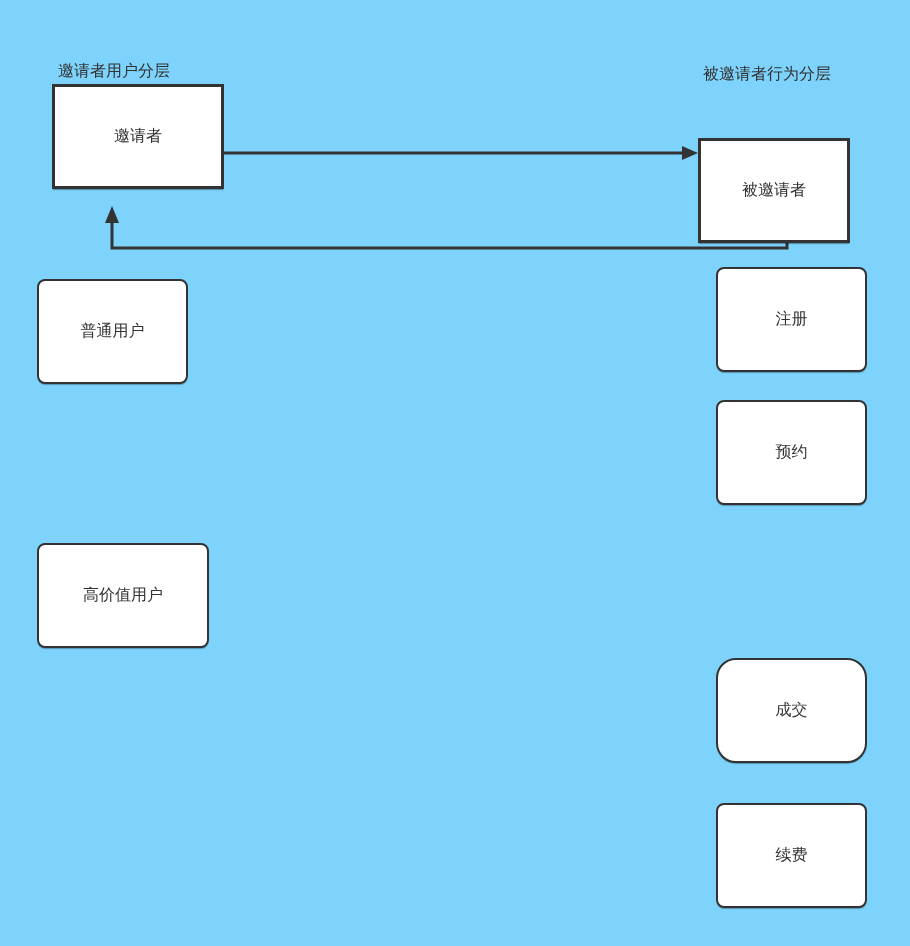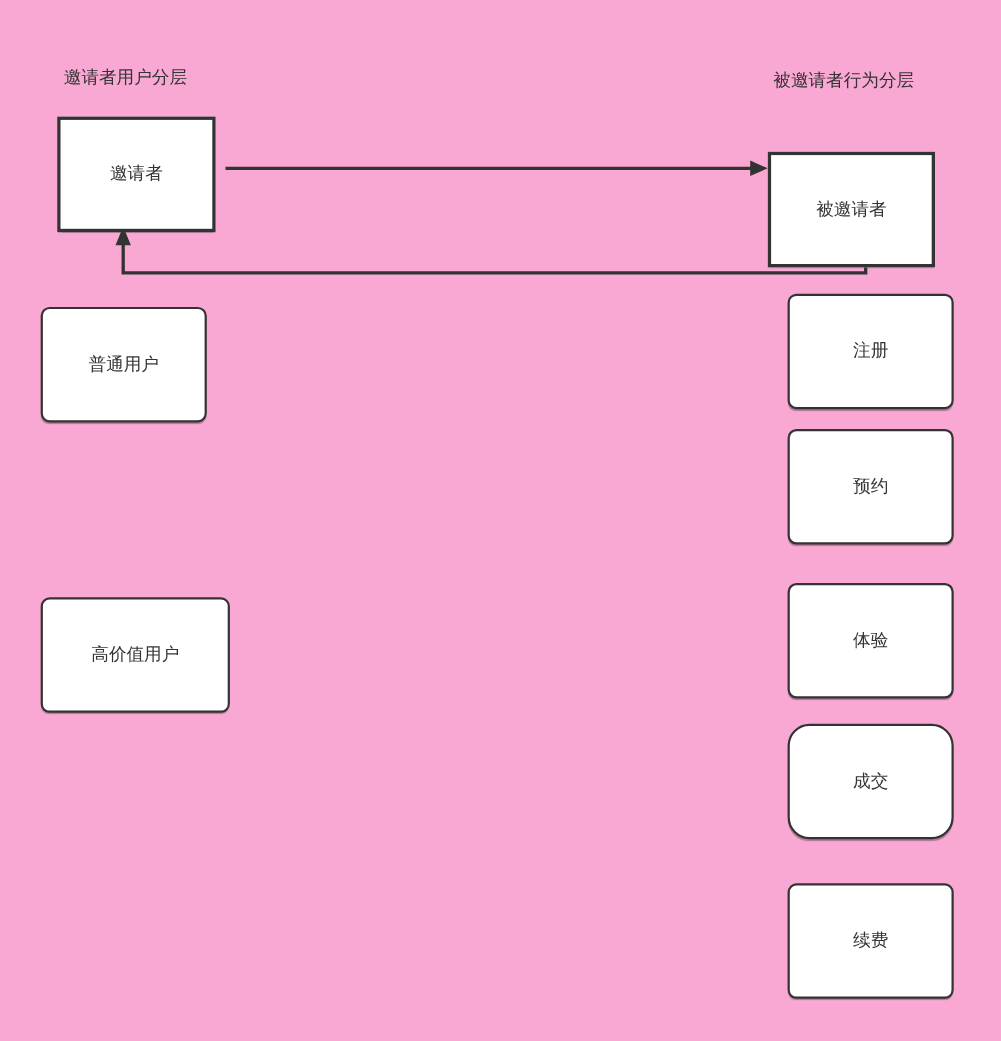--- a/index.html
+++ b/index.html
@@ -7,21 +7,21 @@
     padding: 0;
   }
   body {
     font-family: "Liberation Sans", "DejaVu Sans", sans-serif;
     background: #f5f5f5;
   }
   .canvas {
     position: relative;
     width: 910px;
     height: 946px;
-    background: #f9a8d4;
+    background: #7dd3fc;
     overflow: hidden;
   }
   .arrows {
     position: absolute;
     left: 0;
     top: 0;
     width: 910px;
     height: 946px;
     pointer-events: none;
   }
@@ -64,25 +64,24 @@
     </g>
     <g>
       <path d="M 787 206 L 787 248 L 112 248 L 112 222" fill="none" stroke="#333333" stroke-width="3"></path>
       <polygon points="105,223 112,206 119,223" fill="#333333"></polygon>
     </g>
   </svg>
 
   <div class="section-title" style="left:58px; top:61px;">邀请者用户分层</div>
   <div class="section-title" style="left:703px; top:64px;">被邀请者行为分层</div>
 
-  <div class="node square" style="left:52px; top:106px; width:144px; height:105px;">邀请者</div>
+  <div class="node square" style="left:52px; top:84px; width:172px; height:105px;">邀请者</div>
   <div class="node square" style="left:698px; top:102px; width:152px; height:105px;margin-top:36px;">被邀请者</div>
 
   <div class="node rounded" style="left:37px; top:279px; width:151px; height:105px;">普通用户</div>
   <div class="node rounded" style="left:37px; top:543px; width:172px; height:105px;">高价值用户</div>
 
   <div class="node rounded" style="left:716px; top:267px; width:151px; height:105px;">注册</div>
-  <div class="node rounded" style="left:716px; top:390px; width:151px; height:105px;">预约</div>
-  <div class="node rounded" style="left:716px; top:530px; width:151px; height:105px;">体验</div>
+  <div class="node rounded" style="left:716px; top:400px; width:151px; height:105px;">预约</div>
   <div class="node rounded" style="left:716px; top:658px; width:151px; height:105px;border-radius:20px;">成交</div>
   <div class="node rounded" style="left:716px; top:803px; width:151px; height:105px;">续费</div>
 
 </div>
 
 </body></html>

